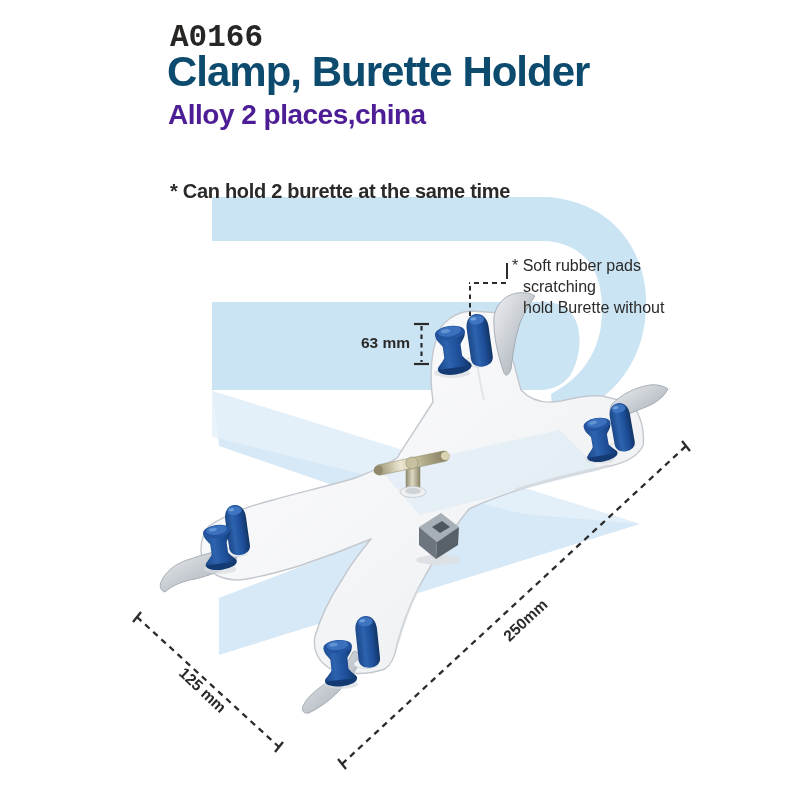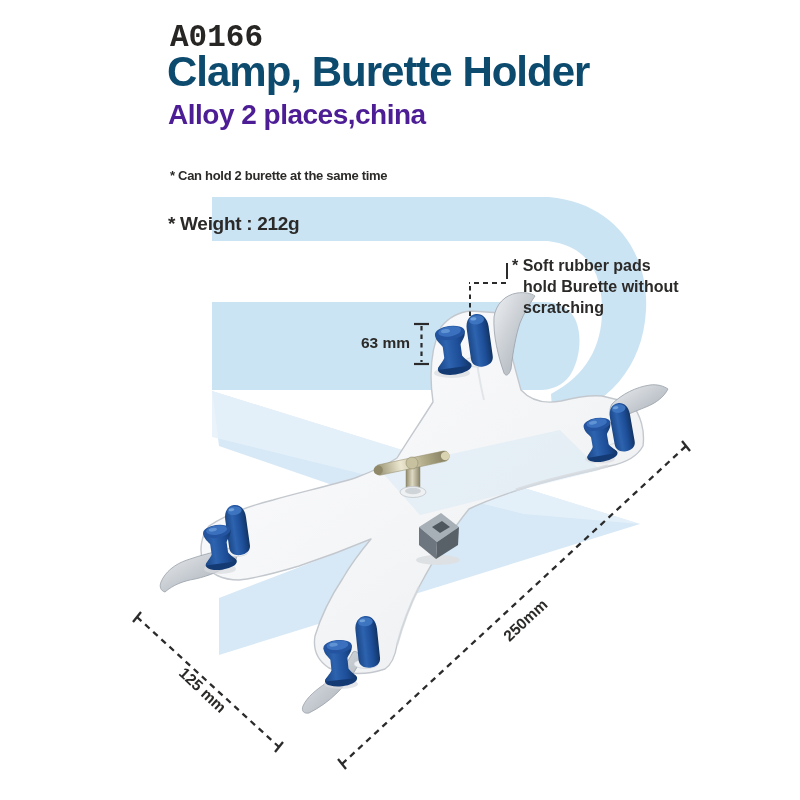--- a/index.html
+++ b/index.html
@@ -5,23 +5,23 @@
   html,body{margin:0;padding:0;background:#ffffff;}
   .stage{
     position:relative;width:800px;height:800px;background:#ffffff;overflow:hidden;
     font-family:"Liberation Sans", sans-serif;color:#2b2a28;
   }
   .layer-svg{position:absolute;left:0;top:0;z-index:1;}
   .txt{position:absolute;z-index:2;font-weight:bold;white-space:nowrap;}
   .product-code{left:170px;top:20px;font-size:31px;letter-spacing:0;color:#282624;font-family:Liberation Mono, monospace;}
   .page-title{left:167px;top:48px;font-size:42px;letter-spacing:-1px;color:#0c4a6e;}
   .page-subtitle{left:168px;top:99px;font-size:28px;letter-spacing:-0.5px;color:#4c1d95;}
-  .feature-1{left:170px;top:168px;font-size:13px;letter-spacing:-0.3px;}
+  .feature-1{left:170px;top:180px;font-size:20px;letter-spacing:-0.3px;}
   .feature-2{left:168px;top:213px;font-size:19px;letter-spacing:-0.3px;}
-  .callout{left:512px;top:255px;font-size:16px;line-height:21px;font-weight:bold;}
+  .callout{left:512px;top:255px;font-size:16px;line-height:21px;font-weight:normal;}
   .callout .cont{margin-left:11px;}
   .dim{font:bold 15.5px "Liberation Sans", sans-serif;fill:#2b2a28;}
 </style>
 </head>
 <body>
 
 <div class="stage">
 
   <svg class="layer-svg" width="800" height="800" viewBox="0 0 800 800">
     <defs>
@@ -157,21 +157,20 @@
       <line x1="283" y1="742" x2="275" y2="752"></line>
     </g>
     <text class="dim" transform="translate(199,694) rotate(43)" text-anchor="middle">125 mm</text>
   </svg>
 
   <div class="txt product-code">A0166</div>
   <div class="txt page-title">Clamp, Burette Holder</div>
   <div class="txt page-subtitle">Alloy 2 places,china</div>
 
   <div class="txt feature-1">* Can hold 2 burette at the same time</div>
-  <div class="txt feature-2">* Weight : 212g</div>
 
   <div class="txt callout">
     <div>* Soft rubber pads</div>
+    <div class="cont">scratching</div>
     <div class="cont">hold Burette without</div>
-    <div class="cont">scratching</div>
   </div>
 
 </div>
 
 </body></html>

